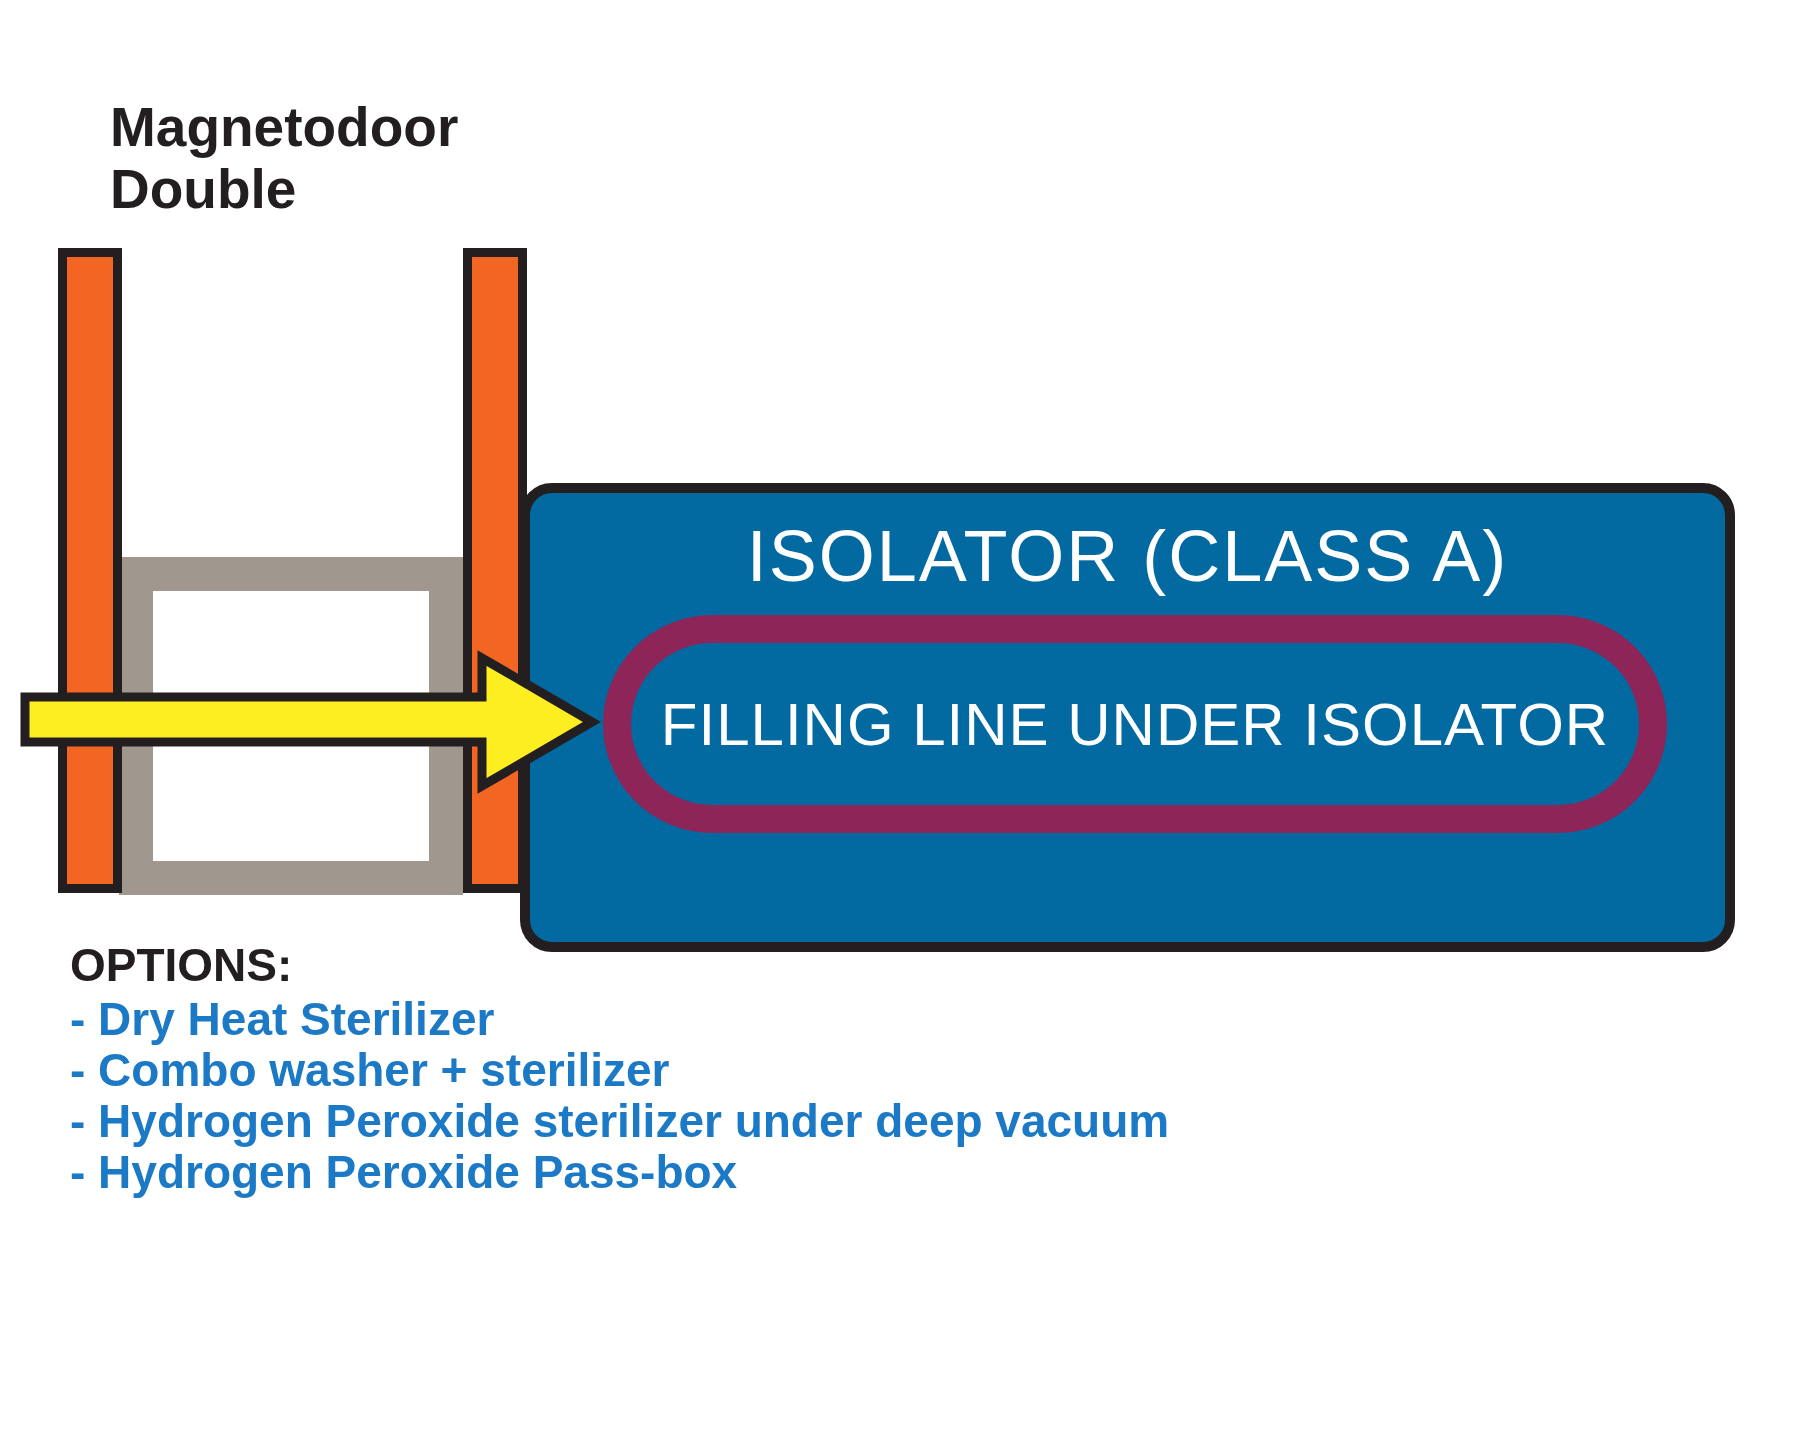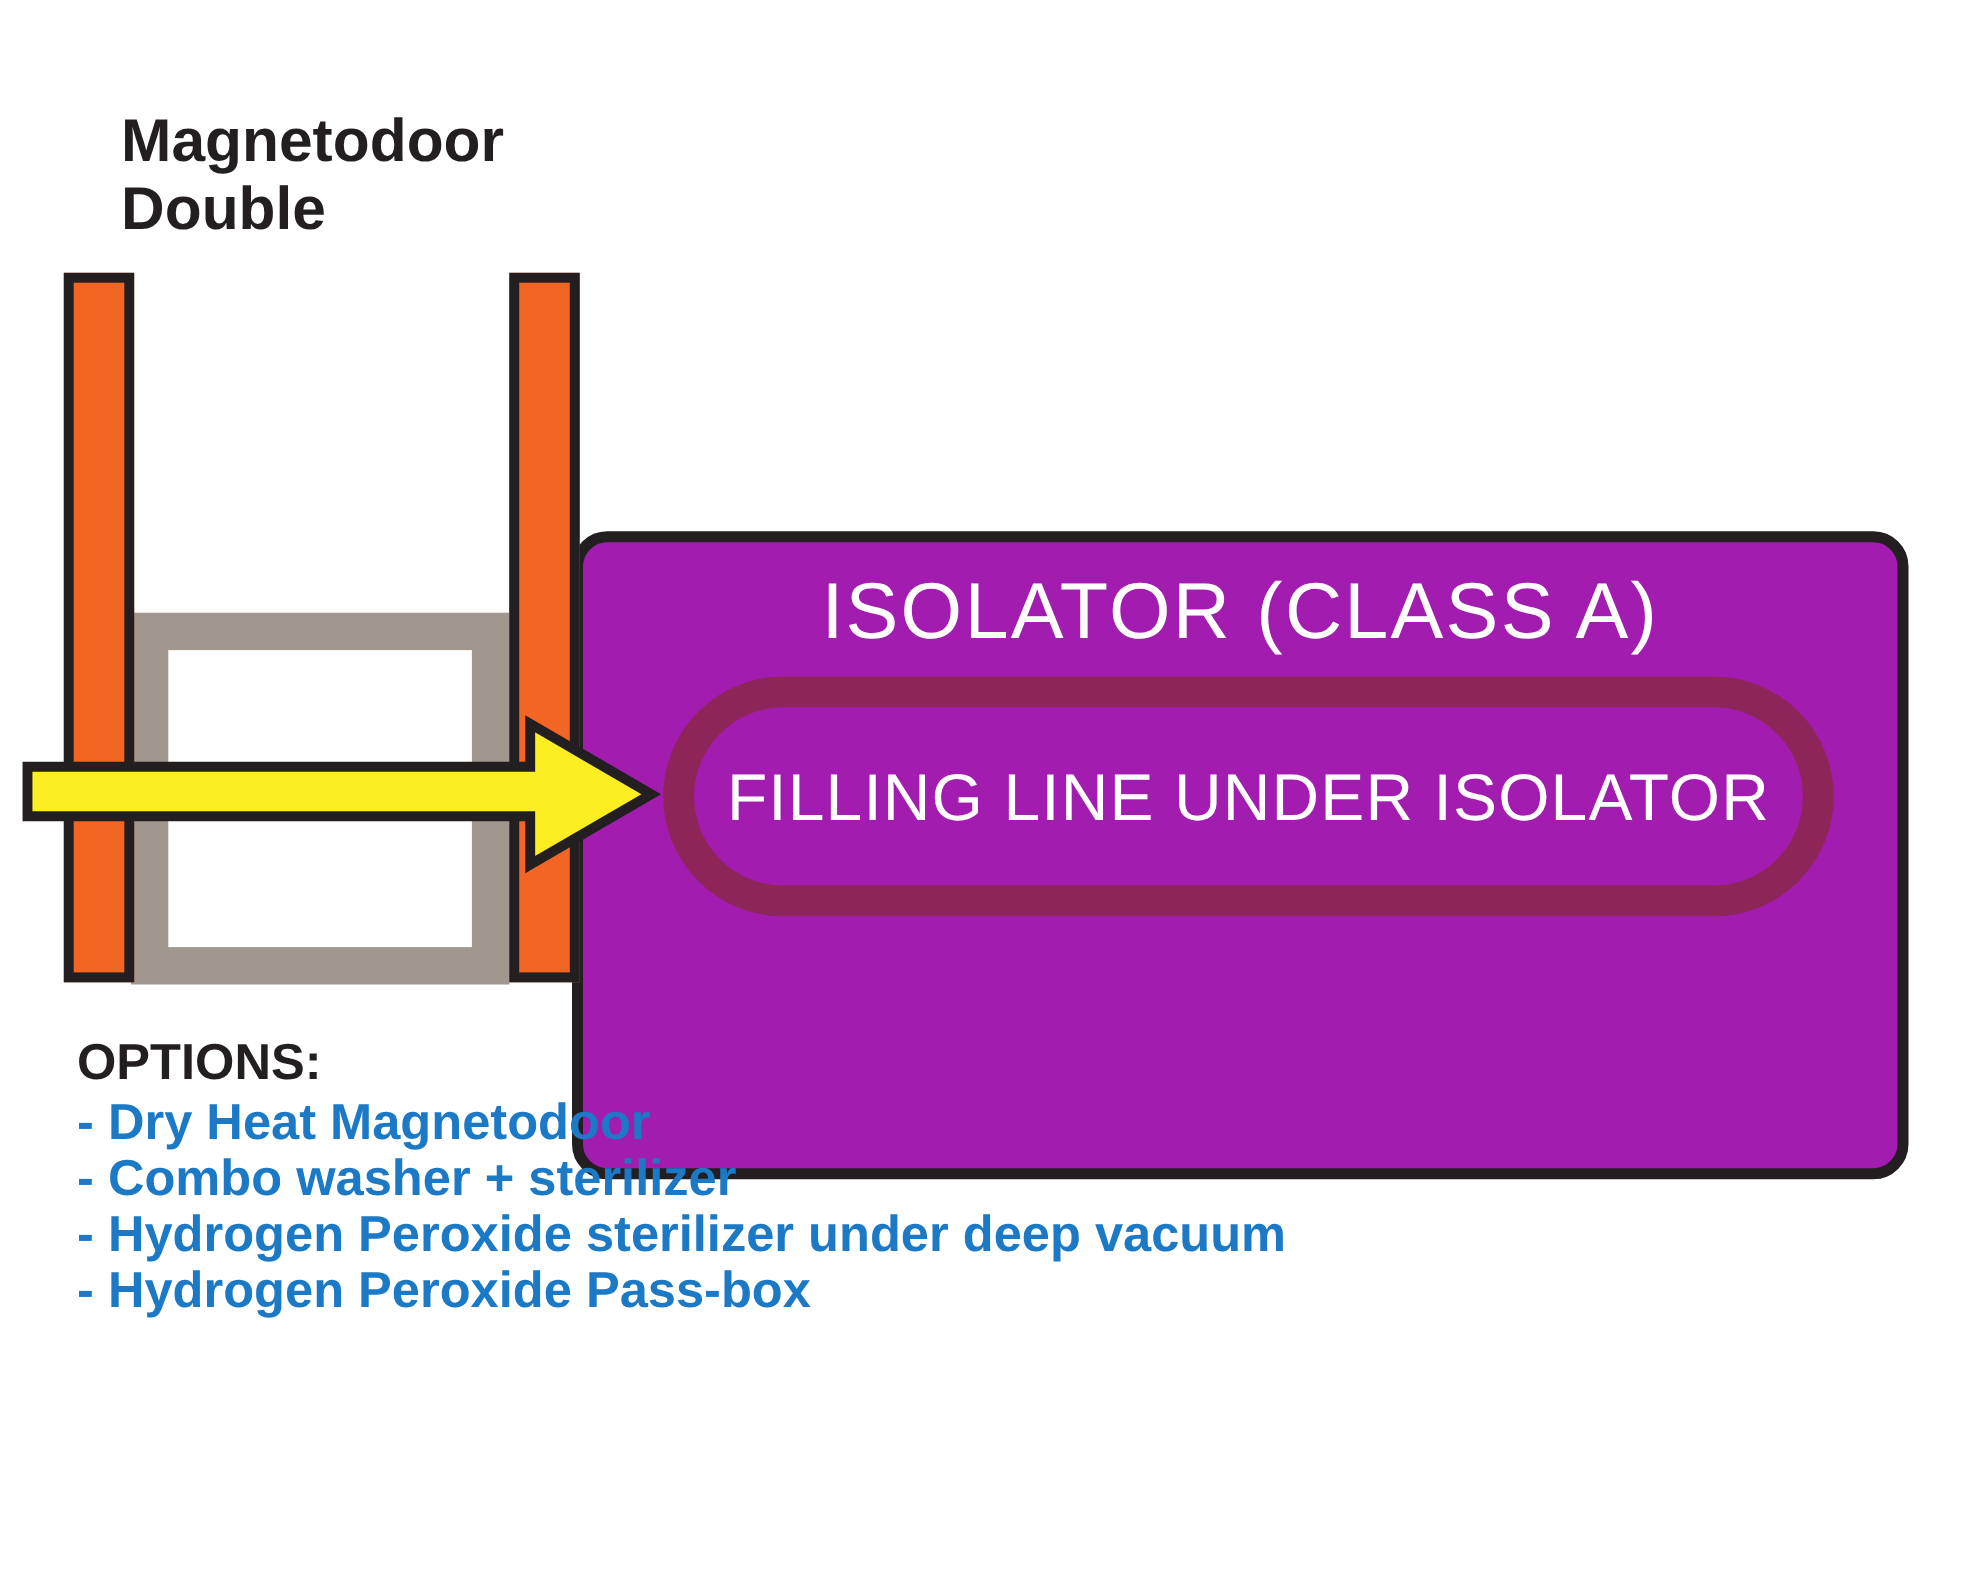--- a/index.html
+++ b/index.html
@@ -27,22 +27,22 @@
     line-height: 62px;
     letter-spacing: 0px;
     white-space: nowrap;
   }
 
   
   .isolator-box {
     left: 520px;
     top: 483px;
     width: 1215px;
-    height: 589px;
-    background: #a21caf;
+    height: 469px;
+    background: #0369a1;
     border: 10px solid #231F20;
     border-radius: 32px;
     box-sizing: border-box;
   }
   .isolator-heading {
     position: absolute;
     left: 0;
     top: 22px;
     width: 100%;
     text-align: center;
@@ -145,19 +145,19 @@
   </svg>
 
   <div class="abs door-title">
     <div>Magnetodoor</div>
     <div>Double</div>
   </div>
 
   <div class="abs options-heading">OPTIONS:</div>
 
   <div class="abs options-list">
-    <div>- Dry Heat Magnetodoor</div>
+    <div>- Dry Heat Sterilizer</div>
     <div>- Combo washer + sterilizer</div>
     <div>- Hydrogen Peroxide sterilizer under deep vacuum</div>
     <div>- Hydrogen Peroxide Pass-box</div>
   </div>
 
 </div>
 
 </body></html>

